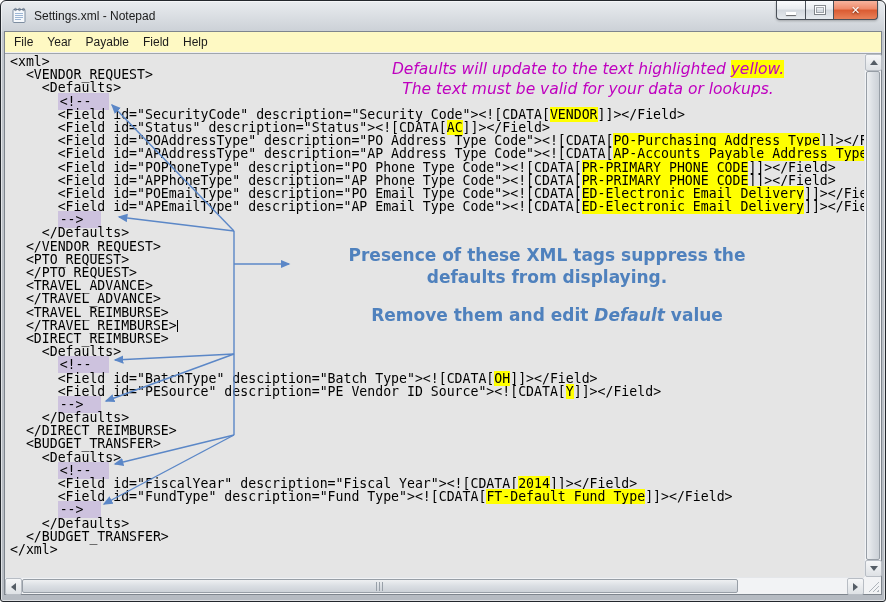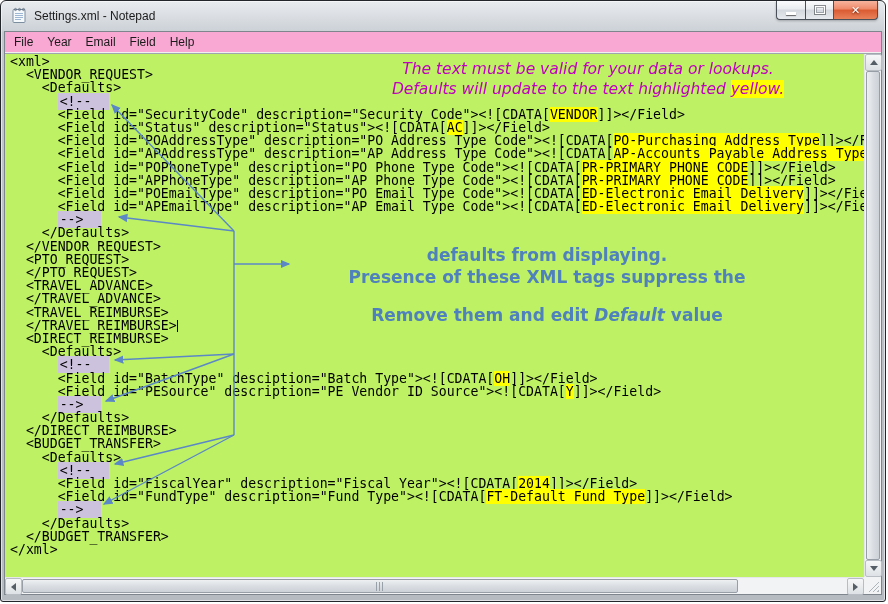--- a/index.html
+++ b/index.html
@@ -24,26 +24,26 @@
     background:linear-gradient(#f7b49e,#ee8868 45%,#da5a31 50%,#e8825a);}
   .glyph-min{width:10px;height:3px;background:#fff;margin-top:7px;
     box-shadow:0 1px 1px rgba(0,0,0,.55);}
   .glyph-max{width:10px;height:8px;border:1px solid #fff;box-shadow:0 0 0 1px rgba(50,55,60,.55), inset 0 0 0 1px rgba(50,55,60,.35);}
   .glyph-close{font-family:"DejaVu Sans",sans-serif;font-size:11px;font-weight:bold;color:#fff;
     text-shadow:0 1px 2px rgba(70,20,0,.8);line-height:1;}
   
   .client{position:absolute;left:3px;right:3px;top:30px;bottom:6px;background:#f0f0f0;
     border:1px solid #7e858d;}
   .menubar{position:absolute;left:0;right:0;top:0;height:20px;display:flex;align-items:center;
-    padding-left:2px;font-size:12px;color:#1b1b1b;background:#f9a8d4;}
+    padding-left:2px;font-size:12px;color:#1b1b1b;background:#fef9c3;}
   .menu-item{padding:3px 7px;}
   
   .editor{position:absolute;left:0;right:0;top:21px;bottom:0;background:#fff;
     border-top:1px solid #a0a6ad;}
-  .viewport{position:absolute;left:0;top:0;right:17px;bottom:17px;overflow:hidden;background:#bef264;}
+  .viewport{position:absolute;left:0;top:0;right:17px;bottom:17px;overflow:hidden;background:#e5e5e5;}
   .code{position:absolute;left:0;top:0;padding:1px 0 0 5px;white-space:pre;
     font-family:"DejaVu Sans Mono",monospace;font-size:13.2px;line-height:13.2px;color:#000;}
   .code-line{height:13.2px;}
   .hl-yellow{background:#ffff00;}
   .hl-purple{background:#cdc2de;padding:1px 18px 1px 2px;}
   .caret{display:inline-block;width:1px;height:12px;background:#000;vertical-align:-2px;}
   
   .note-top{position:absolute;left:371px;top:5px;width:424px;text-align:center;
     font-family:"DejaVu Sans",sans-serif;font-style:italic;font-size:15.5px;line-height:20px;
     color:#bf00bf;}
@@ -105,38 +105,38 @@
       <div class="cbtn close">
           <span class="glyph-close">✕</span>
         </div>
     </div>
   </div>
 
   <div class="client">
     <div class="menubar">
         <span class="menu-item">File</span>
         <span class="menu-item">Year</span>
-        <span class="menu-item">Email</span>
+        <span class="menu-item">Payable</span>
         <span class="menu-item">Field</span>
         <span class="menu-item">Help</span>
       </div>
 
     <div class="editor">
       <div class="viewport">
         <div class="code"><div class="code-line"><span>&lt;xml&gt;</span></div><div class="code-line"><span>  &lt;VENDOR_REQUEST&gt;</span></div><div class="code-line"><span>    &lt;Defaults&gt;</span></div><div class="code-line"><span>      </span><span class="hl-purple">&lt;!--</span></div><div class="code-line"><span>      &lt;Field id="SecurityCode" description="Security Code"&gt;&lt;![CDATA[</span><span class="hl-yellow">VENDOR</span><span>]]&gt;&lt;/Field&gt;</span></div><div class="code-line"><span>      &lt;Field id="Status" description="Status"&gt;&lt;![CDATA[</span><span class="hl-yellow">AC</span><span>]]&gt;&lt;/Field&gt;</span></div><div class="code-line"><span>      &lt;Field id="POAddressType" description="PO Address Type Code"&gt;&lt;![CDATA[</span><span class="hl-yellow">PO-Purchasing Address Type</span><span>]]&gt;&lt;/Field&gt;</span></div><div class="code-line"><span>      &lt;Field id="APAddressType" description="AP Address Type Code"&gt;&lt;![CDATA[</span><span class="hl-yellow">AP-Accounts Payable Address Type</span></div><div class="code-line"><span>      &lt;Field id="POPhoneType" description="PO Phone Type Code"&gt;&lt;![CDATA[</span><span class="hl-yellow">PR-PRIMARY PHONE CODE</span><span>]]&gt;&lt;/Field&gt;</span></div><div class="code-line"><span>      &lt;Field id="APPhoneType" description="AP Phone Type Code"&gt;&lt;![CDATA[</span><span class="hl-yellow">PR-PRIMARY PHONE CODE</span><span>]]&gt;&lt;/Field&gt;</span></div><div class="code-line"><span>      &lt;Field id="POEmailType" description="PO Email Type Code"&gt;&lt;![CDATA[</span><span class="hl-yellow">ED-Electronic Email Delivery</span><span>]]&gt;&lt;/Field&gt;</span></div><div class="code-line"><span>      &lt;Field id="APEmailType" description="AP Email Type Code"&gt;&lt;![CDATA[</span><span class="hl-yellow">ED-Electronic Email Delivery</span><span>]]&gt;&lt;/Field&gt;</span></div><div class="code-line"><span>      </span><span class="hl-purple">--&gt;</span></div><div class="code-line"><span>    &lt;/Defaults&gt;</span></div><div class="code-line"><span>  &lt;/VENDOR_REQUEST&gt;</span></div><div class="code-line"><span>  &lt;PTO_REQUEST&gt;</span></div><div class="code-line"><span>  &lt;/PTO_REQUEST&gt;</span></div><div class="code-line"><span>  &lt;TRAVEL_ADVANCE&gt;</span></div><div class="code-line"><span>  &lt;/TRAVEL_ADVANCE&gt;</span></div><div class="code-line"><span>  &lt;TRAVEL_REIMBURSE&gt;</span></div><div class="code-line"><span>  &lt;/TRAVEL_REIMBURSE&gt;</span><span class="caret"></span></div><div class="code-line"><span>  &lt;DIRECT_REIMBURSE&gt;</span></div><div class="code-line"><span>    &lt;Defaults&gt;</span></div><div class="code-line"><span>      </span><span class="hl-purple">&lt;!--</span></div><div class="code-line"><span>      &lt;Field id="BatchType" desciption="Batch Type"&gt;&lt;![CDATA[</span><span class="hl-yellow">OH</span><span>]]&gt;&lt;/Field&gt;</span></div><div class="code-line"><span>      &lt;Field id="PESource" description="PE Vendor ID Source"&gt;&lt;![CDATA[</span><span class="hl-yellow">Y</span><span>]]&gt;&lt;/Field&gt;</span></div><div class="code-line"><span>      </span><span class="hl-purple">--&gt;</span></div><div class="code-line"><span>    &lt;/Defaults&gt;</span></div><div class="code-line"><span>  &lt;/DIRECT_REIMBURSE&gt;</span></div><div class="code-line"><span>  &lt;BUDGET_TRANSFER&gt;</span></div><div class="code-line"><span>    &lt;Defaults&gt;</span></div><div class="code-line"><span>      </span><span class="hl-purple">&lt;!--</span></div><div class="code-line"><span>      &lt;Field id="FiscalYear" description="Fiscal Year"&gt;&lt;![CDATA[</span><span class="hl-yellow">2014</span><span>]]&gt;&lt;/Field&gt;</span></div><div class="code-line"><span>      &lt;Field id="FundType" description="Fund Type"&gt;&lt;![CDATA[</span><span class="hl-yellow">FT-Default Fund Type</span><span>]]&gt;&lt;/Field&gt;</span></div><div class="code-line"><span>      </span><span class="hl-purple">--&gt;</span></div><div class="code-line"><span>    &lt;/Defaults&gt;</span></div><div class="code-line"><span>  &lt;/BUDGET_TRANSFER&gt;</span></div><div class="code-line"><span>&lt;/xml&gt;</span></div></div>
 
         <div class="note-top">
+          <div><span>Defaults will update to the text highlighted </span><span class="hl-yellow">yellow.</span></div>
           <div>The text must be valid for your data or lookups.</div>
-          <div><span>Defaults will update to the text highlighted </span><span class="hl-yellow">yellow.</span></div>
         </div>
 
         <div class="note-mid">
           <div class="para1">
+            <div>Presence of these XML tags suppress the</div>
             <div>defaults from displaying.</div>
-            <div>Presence of these XML tags suppress the</div>
           </div>
           <div class="para2"><span>Remove them and edit </span><i>Default</i><span> value</span></div>
         </div>
 
         <svg class="arrows" viewBox="0 0 864 522">
           <defs>
             <marker id="ah" markerWidth="8" markerHeight="8" refX="6" refY="3" orient="auto">
               <path d="M0,0 L7,3 L0,6 z" fill="#5b87c7"></path>
             </marker>
           </defs>

